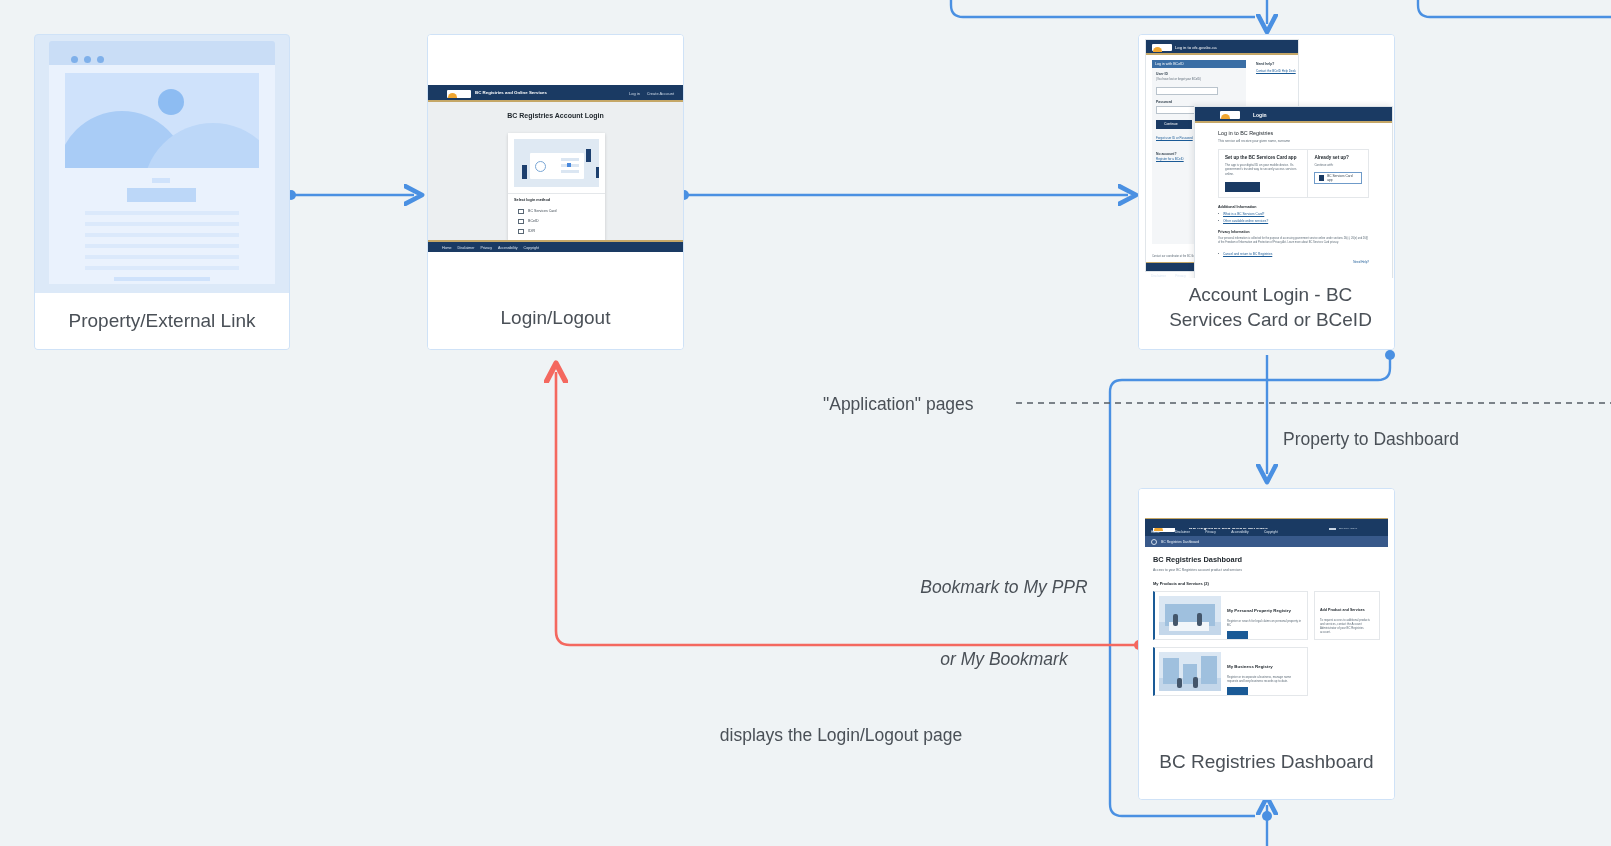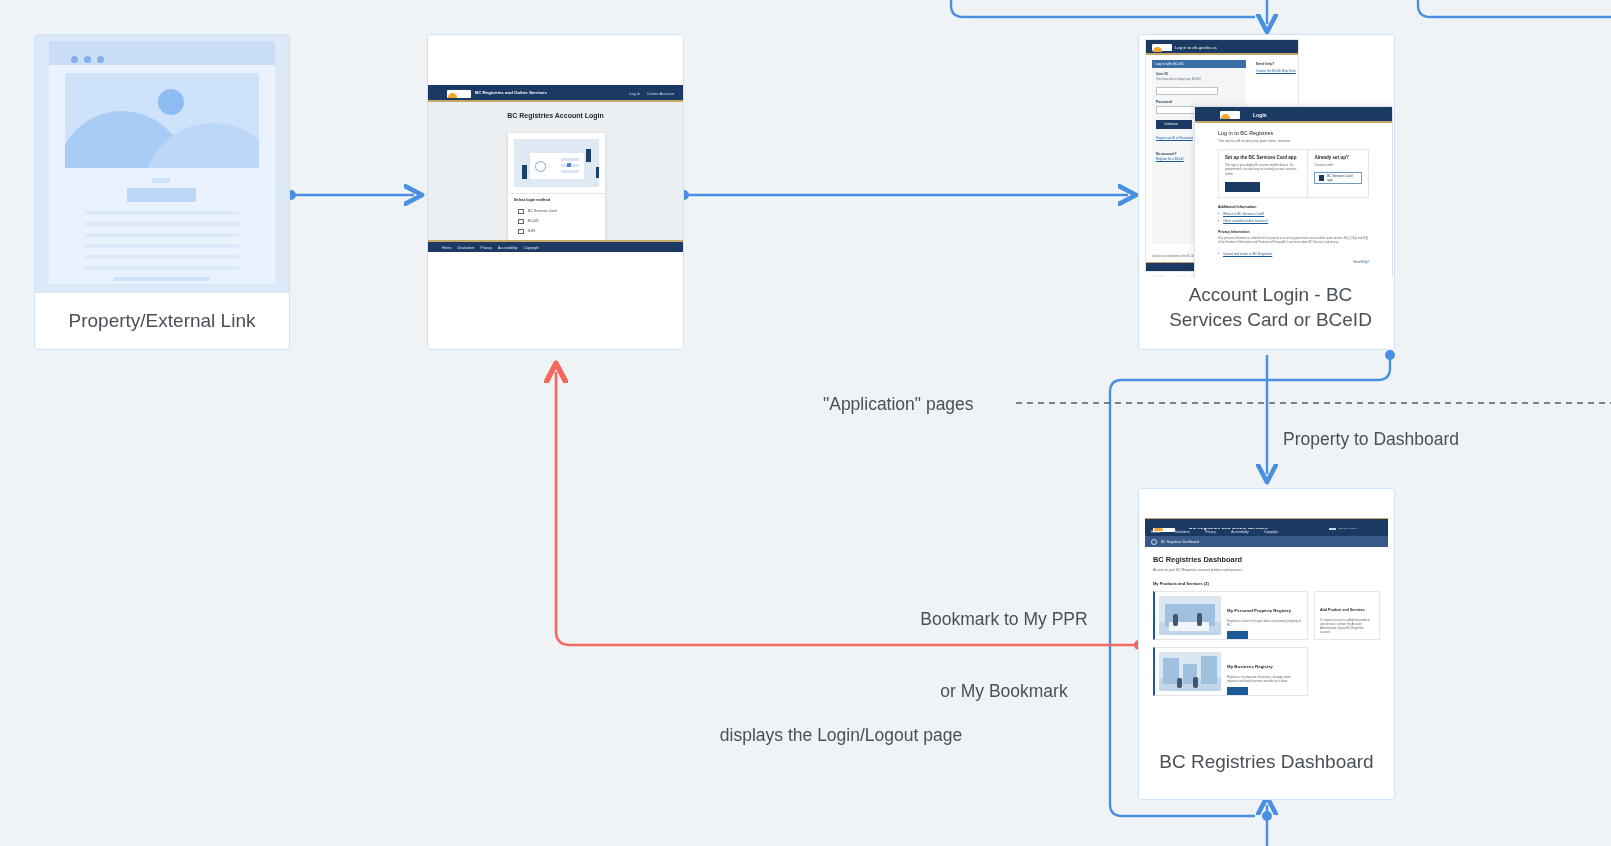--- a/index.html
+++ b/index.html
@@ -295,20 +295,21 @@
         </div>
       </div>
       <div class="footer">
         <span>Home</span>
         <span>Disclaimer</span>
         <span>Privacy</span>
         <span>Accessibility</span>
         <span>Copyright</span>
       </div>
     </div>
+    <div class="caption">Login/Logout</div>
   </div>
 
   <div class="node mini" id="n-acct">
     <div class="scr">
 
       <div class="w1">
         <div class="navbar">
           <span class="logo"></span>
           <span class="brand">Log in to ofc.gov.bc.ca</span>
         </div>
@@ -458,21 +459,21 @@
         <span>Accessibility</span>
         <span>Copyright</span>
       </div>
     </div>
     <div class="caption">BC Registries Dashboard</div>
   </div>
 
   <div class="anno" style="left:823px; top:392px;">"Application" pages</div>
   <div class="anno" style="left:1283px; top:427px;">Property to Dashboard</div>
 
-  <div class="anno c" style="left:909px; top:559px; width:190px;">
+  <div class="anno c" style="left:909px; top:527px; width:190px;font-style:italic;">
     <div>Bookmark to My PPR</div>
     <div>or My Bookmark</div>
   </div>
 
   <div class="anno c" style="left:690px; top:675px; width:302px;">
     <div>displays the Login/Logout page</div>
   </div>
 
 </div>
 

